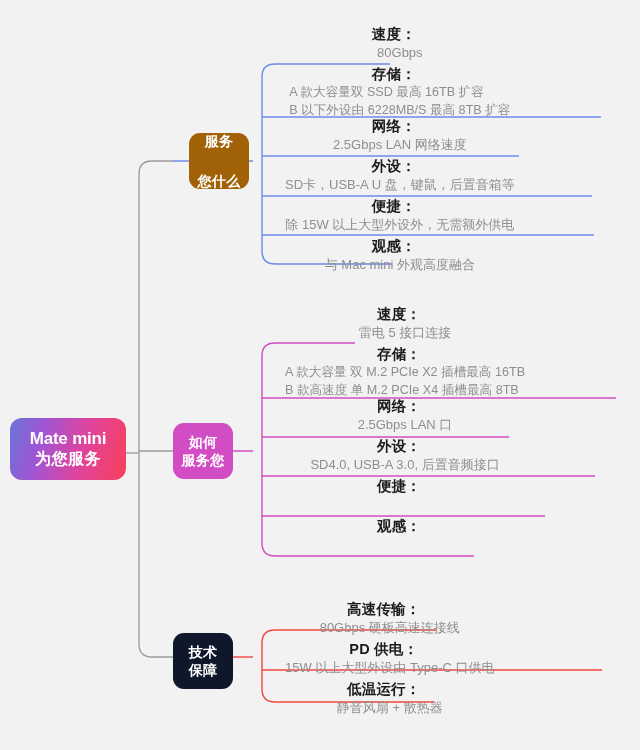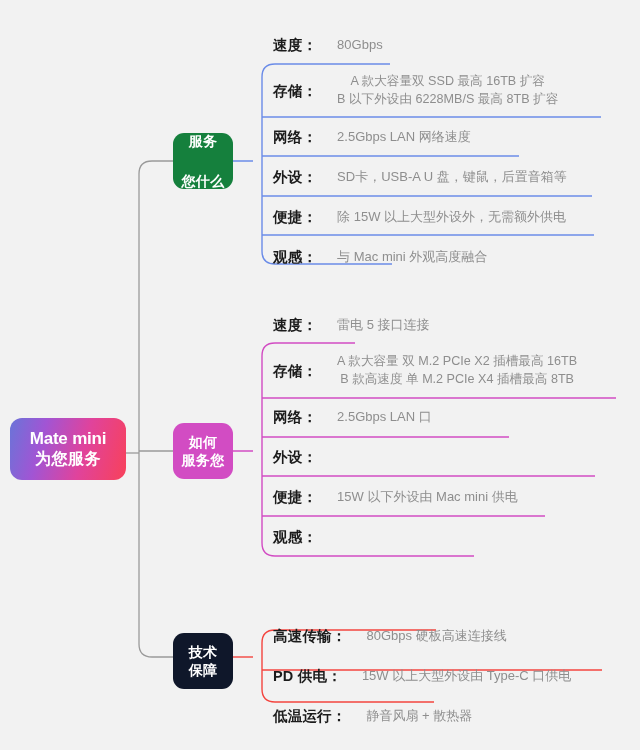--- a/index.html
+++ b/index.html
@@ -73,69 +73,69 @@
     justify-content: center;
     box-sizing: border-box;
   }
   .branch-node span {
     font-size: 14px;
     font-weight: bold;
     line-height: 1.32;
     white-space: nowrap;
     letter-spacing: 0.3px;
   }
-  .bn-1 { left: 173px; top: 133px; background: #15803d; gap: 22px; }
+  .bn-1 { left: 189px; top: 133px; background: #a16207; gap: 22px; }
   .bn-2 { left: 173px; top: 423px; background: #d24cc3; }
   .bn-3 { left: 173px; top: 633px; background: #0f172a; }
 
   
   .rows {
     position: absolute;
     left: 273px;
   }
   .row {
     display: flex;
     align-items: center;
     box-sizing: border-box;
     white-space: nowrap;
+    flex-direction: column;
   }
   .row-label {
     font-size: 14.5px;
     font-weight: bold;
     color: #1b1b1b;
     flex: 0 0 auto;
     letter-spacing: 0.2px;
   }
   .row-value {
     font-size: 13px;
     color: #8e8e8e;
-    margin-left: 20px;
+    margin-left: 12px;
     flex: 0 0 auto;
     line-height: 1.42;
-    text-align: center;
   }
   .row-value .vline {
     display: block;
   }
   .row.two-line .row-value {
     font-size: 12.6px;
   }
 
   
   #rows-1 { top: 25px; }
   #rows-1 .row { height: 40px; }
   #rows-1 .row.two-line { height: 52px; }
 
   
   #rows-2 { top: 305px; }
   #rows-2 .row { height: 40px; }
   #rows-2 .row.two-line { height: 52px; }
 
   
-  #rows-3 { top: 616px; }
+  #rows-3 { top: 600px; }
   #rows-3 .row { height: 40px; }
 </style>
 </head>
 <body>
 
 <div id="mindmap">
 
   <svg class="connectors" viewBox="0 0 640 750" xmlns="http://www.w3.org/2000/svg">
 
     <g>
@@ -229,24 +229,24 @@
           <span class="vline">A 款大容量 双 M.2 PCIe X2 插槽最高 16TB</span>
           <span class="vline">B 款高速度 单 M.2 PCIe X4 插槽最高 8TB</span>
         </div>
       </div>
       <div class="row">
         <div class="row-label">网络：</div>
         <div class="row-value">2.5Gbps LAN 口</div>
       </div>
       <div class="row">
         <div class="row-label">外设：</div>
+        <div class="row-value">SD4.0, USB-A 3.0, 后置音频接口</div>
       </div>
       <div class="row">
         <div class="row-label">便捷：</div>
-        <div class="row-value">15W 以下外设由 Mac mini 供电</div>
       </div>
       <div class="row">
         <div class="row-label">观感：</div>
       </div>
     </div>
   <div class="rows" id="rows-3">
       <div class="row">
         <div class="row-label">高速传输：</div>
         <div class="row-value">80Gbps 硬板高速连接线</div>
       </div>

